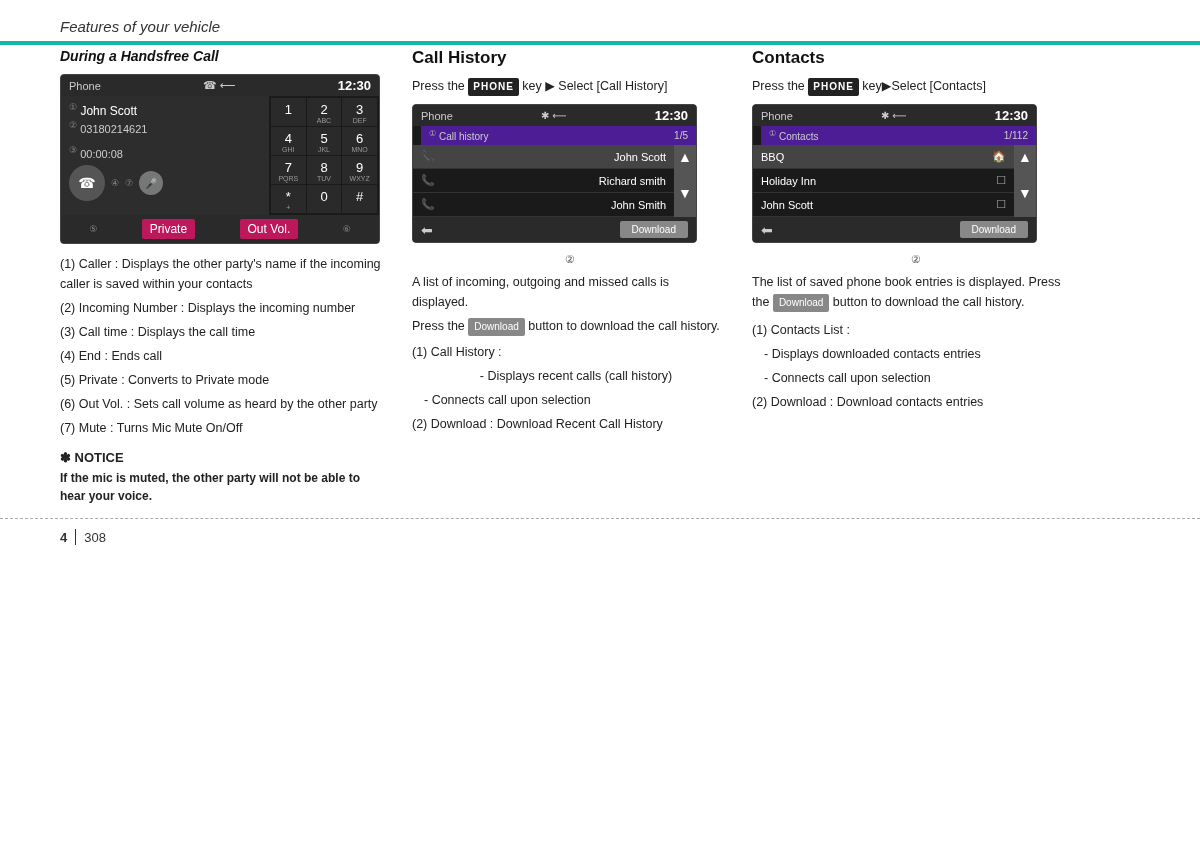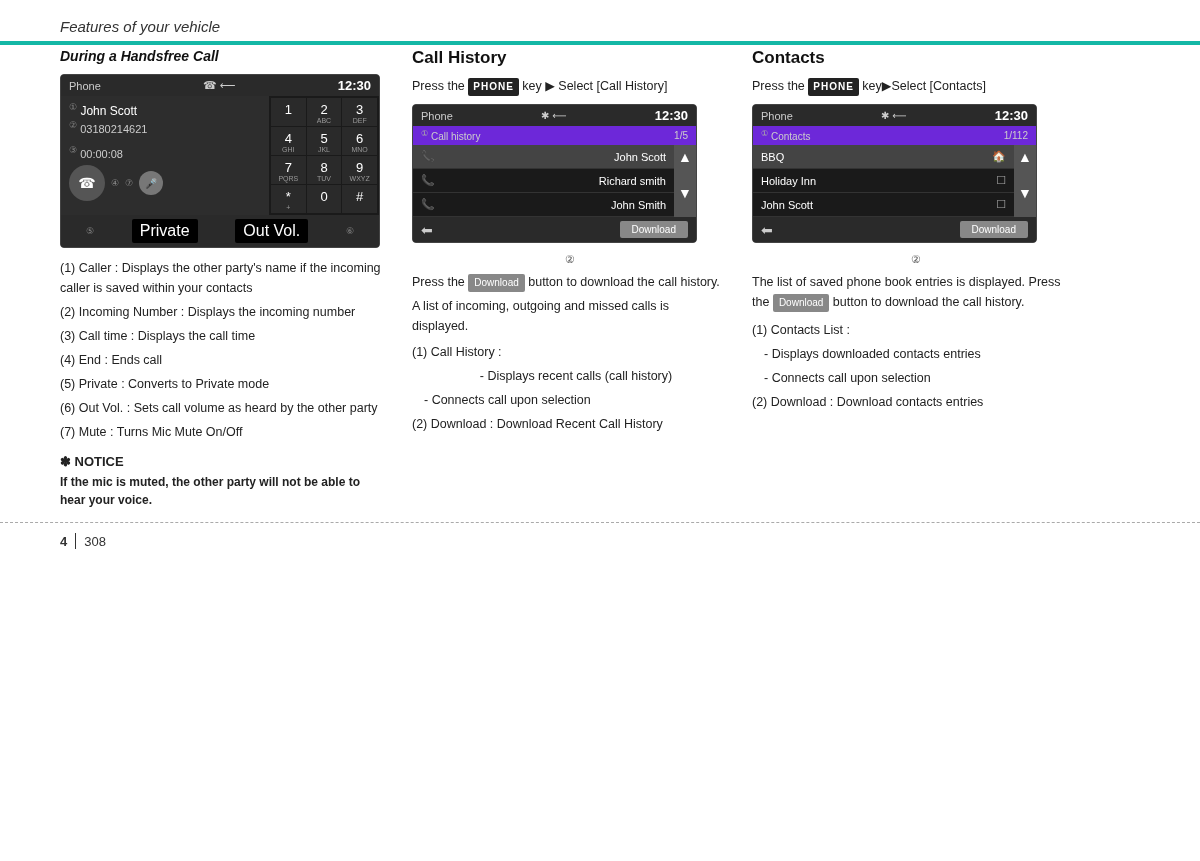--- a/index.html
+++ b/index.html
@@ -97,25 +97,25 @@
       display: flex;
     }
     .hf-left {
       background: #2d2d2d;
       flex: 1;
       padding: 6px 8px;
       color: #eee;
       font-size: 11px;
     }
     .hf-btn {
-      background: #000000;
+      background: #be185d;
       color: #fff;
       border: none;
       padding: 3px 8px;
-      font-size: 16px;
+      font-size: 12px;
       border-radius: 2px;
       cursor: pointer;
     }
 
     .hf-right {
       background: #1a1a1a;
       width: 110px;
       display: grid;
       grid-template-columns: repeat(3, 1fr);
       gap: 1px;
@@ -132,24 +132,25 @@
       font-size: 7px;
       color: #999;
       display: block;
     }
 
     
     .list-screen-header {
       display: flex;
       justify-content: space-between;
       align-items: center;
-      background: #6d28d9;
+      background: #4c1d95;
       padding: 3px 8px;
       color: #ccc;
       font-size: 10px;
+      margin-left: 8px;
     }
 
     .list-item-row {
       display: flex;
       align-items: center;
       justify-content: space-between;
       padding: 5px 8px;
       border-bottom: 1px solid #333;
     }
     .list-item-row.selected {
@@ -405,22 +406,22 @@
         </div>
       </div>
       <div class="phone-footer">
         <span class="back-btn">⬅</span>
         <button class="download-btn">Download</button>
       </div>
     </div>
     <div style="text-align:center; font-size:11px; color:#555; margin-bottom:6px;">②</div>
 
     <div class="body-text">
+      <p>A list of incoming, outgoing and missed calls is displayed.</p>
       <p>Press the <span class="download-inline">Download</span> button to download the call history.</p>
-      <p>A list of incoming, outgoing and missed calls is displayed.</p>
     </div>
     <div class="body-text" style="">
       <p>(1) Call History :</p>
       <p style="padding-left:12px;text-align:center;">- Displays recent calls (call history)</p>
       <p style="padding-left:12px;">- Connects call upon selection</p>
       <p>(2) Download : Download Recent Call History</p>
     </div>
   </div>
 
   <div class="col" style="flex:1.1; max-width:340px;">

